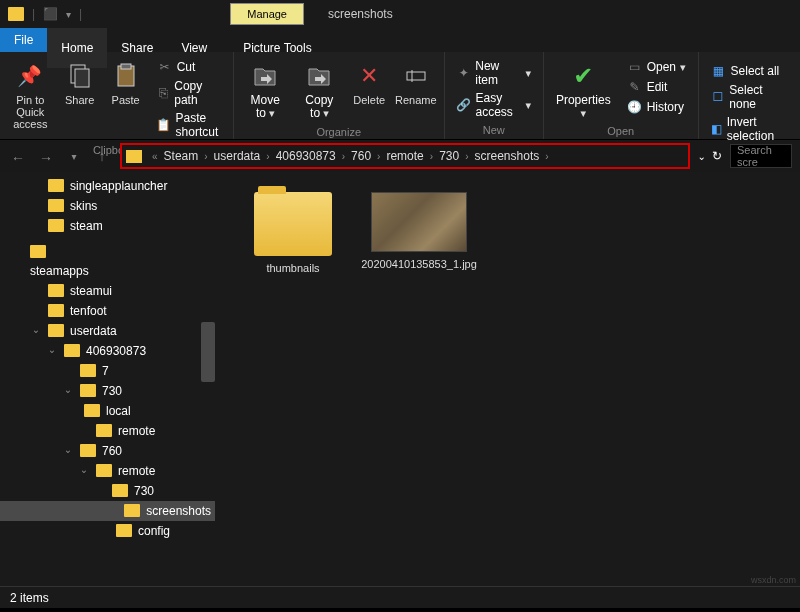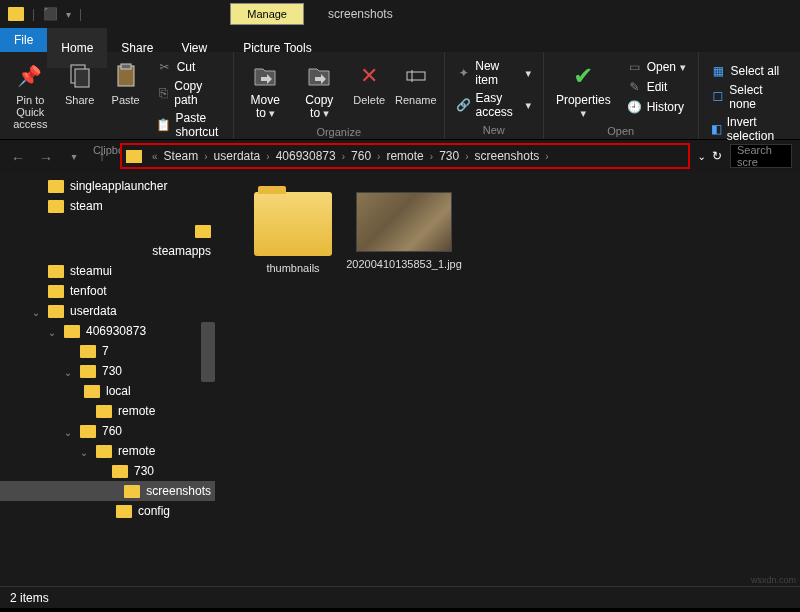--- a/index.html
+++ b/index.html
@@ -25,26 +25,26 @@
 .navbar{height:32px;background:#191919;display:flex;align-items:center;padding:0 8px;gap:8px}
 .nav-arrow{width:20px;color:#888;text-align:center;font-size:14px}
 .breadcrumb-wrap{flex:1;border:2px solid #d40000;height:26px;display:flex;align-items:center;padding:0 4px;background:#191919}
 .breadcrumb-wrap .folder-mini{width:16px;height:13px;background:#f5c842;margin-right:6px}
 .crumb{color:#ddd;font-size:12px;padding:0 2px}
 .crumb-sep{color:#888;padding:0 4px;font-size:10px}
 .refresh-box{display:flex;align-items:center;gap:6px;color:#888}
 .search-box{width:62px;height:24px;background:#000000;border:1px solid #333;padding:0 6px;color:#888;font-size:11px;display:flex;align-items:center;overflow:hidden}
 .main{display:flex;height:414px;background:#1a1a1a}
 .tree{width:215px;background:#1a1a1a;overflow:hidden;padding-top:4px;position:relative}
-.tree-item{display:flex;align-items:flex-end;gap:6px;padding:3px 4px;color:#ddd;font-size:12px}
+.tree-item{display:flex;align-items:flex-start;gap:6px;padding:3px 4px;color:#ddd;font-size:12px}
 .tree-item.selected{background:#4a4a4a}
 .tree-item .exp{width:12px;color:#888;text-align:center;font-size:10px}
 .tree-item .ficon{width:16px;height:13px;background:#f5c842;border-radius:1px;flex-shrink:0}
 .tree-scroll{position:absolute;right:0;top:150px;width:14px;height:60px;background:#4a4a4a;border-radius:2px}
-.content{flex:1;background:#1a1a1a;padding:20px 30px;display:flex;gap:15px;align-items:flex-start}
+.content{flex:1;background:#1a1a1a;padding:20px 30px;display:flex;gap:30px;align-items:flex-start}
 .file-item{display:flex;flex-direction:column;align-items:center;gap:6px;width:96px}
 .folder-big{width:78px;height:64px;background:linear-gradient(#f5d776,#e8b93a);border-radius:3px;position:relative}
 .folder-big::before{content:"";position:absolute;top:-6px;left:4px;width:28px;height:8px;background:#e8b93a;border-radius:2px 2px 0 0}
 .thumb-img{width:96px;height:60px;background:linear-gradient(135deg,#8a7550 0%,#6b5a40 40%,#9a8560 70%,#5a4a35 100%);border:1px solid #444}
 .file-lbl{font-size:11px;color:#ddd;text-align:center;line-height:1.2}
 .statusbar{height:22px;background:#1a1a1a;border-top:1px solid #333;display:flex;align-items:center;padding:0 10px;color:#ccc;font-size:11px}
 .pin-icon{font-size:20px;color:#888}
 svg{display:block}
 .watermark{position:absolute;right:4px;top:575px;font-size:9px;color:#444}
 </style>
@@ -220,20 +220,25 @@
   <div class="tree" id="tree">
     <div class="tree-scroll"></div>
   <div class="tree-item" style="padding-left: 30px;">
         <span class="exp"></span>
         <span class="ficon"></span>
         <span>singleapplauncher</span>
       </div>
       <div class="tree-item" style="padding-left: 30px;">
         <span class="exp"></span>
         <span class="ficon"></span>
+        <span>skins</span>
+      </div>
+      <div class="tree-item" style="padding-left: 30px;">
+        <span class="exp"></span>
+        <span class="ficon"></span>
         <span>steam</span>
       </div>
       <div class="tree-item" style="padding-left: 30px; flex-direction: column;">
         <span class="exp"></span>
         <span class="ficon"></span>
         <span>steamapps</span>
       </div>
       <div class="tree-item" style="padding-left: 30px;">
         <span class="exp"></span>
         <span class="ficon"></span>

